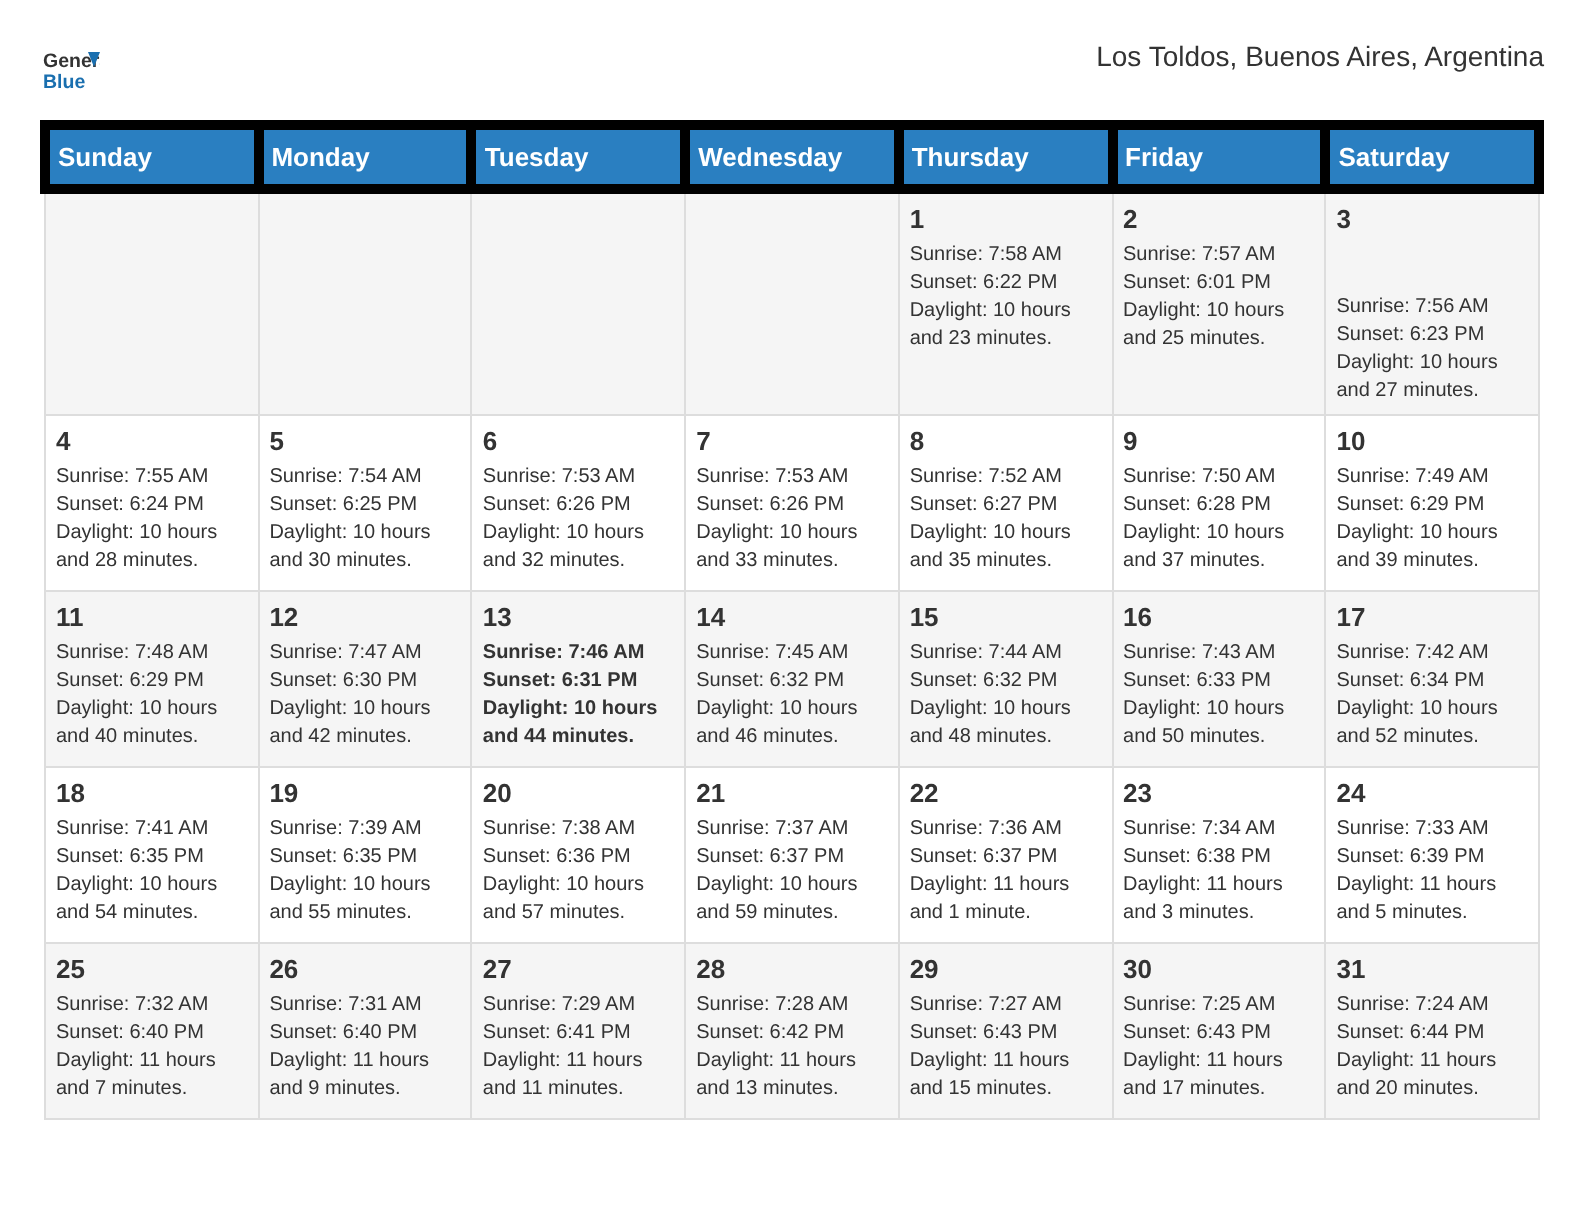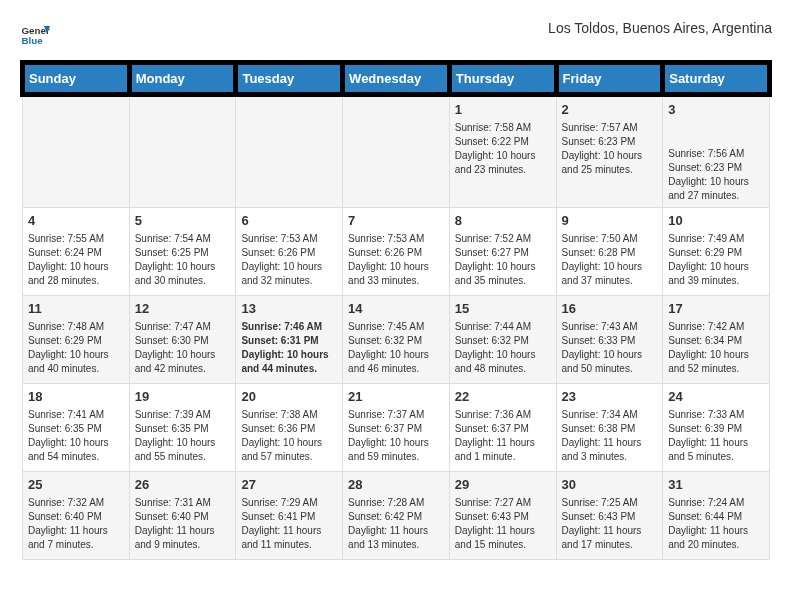--- a/index.html
+++ b/index.html
@@ -117,21 +117,21 @@
         <td class="empty"></td>
         <td>
           <span class="day-number">1</span>
           <div class="day-info" style="white-space: pre-line;">Sunrise: 7:58 AM
 Sunset: 6:22 PM
 Daylight: 10 hours and 23 minutes.</div>
         </td>
         <td>
           <span class="day-number">2</span>
           <div class="day-info" style="white-space: pre-line;">Sunrise: 7:57 AM
-Sunset: 6:23 PM
+Sunset: 6:01 PM
 Daylight: 10 hours and 25 minutes.</div>
         </td>
         <td>
           <span class="day-number">3</span>
           <div class="day-info" style="white-space: pre-line; margin-top: 28px;">Sunrise: 7:56 AM
 Sunset: 6:23 PM
 Daylight: 10 hours and 27 minutes.</div>
         </td>
       </tr>
       <tr>

